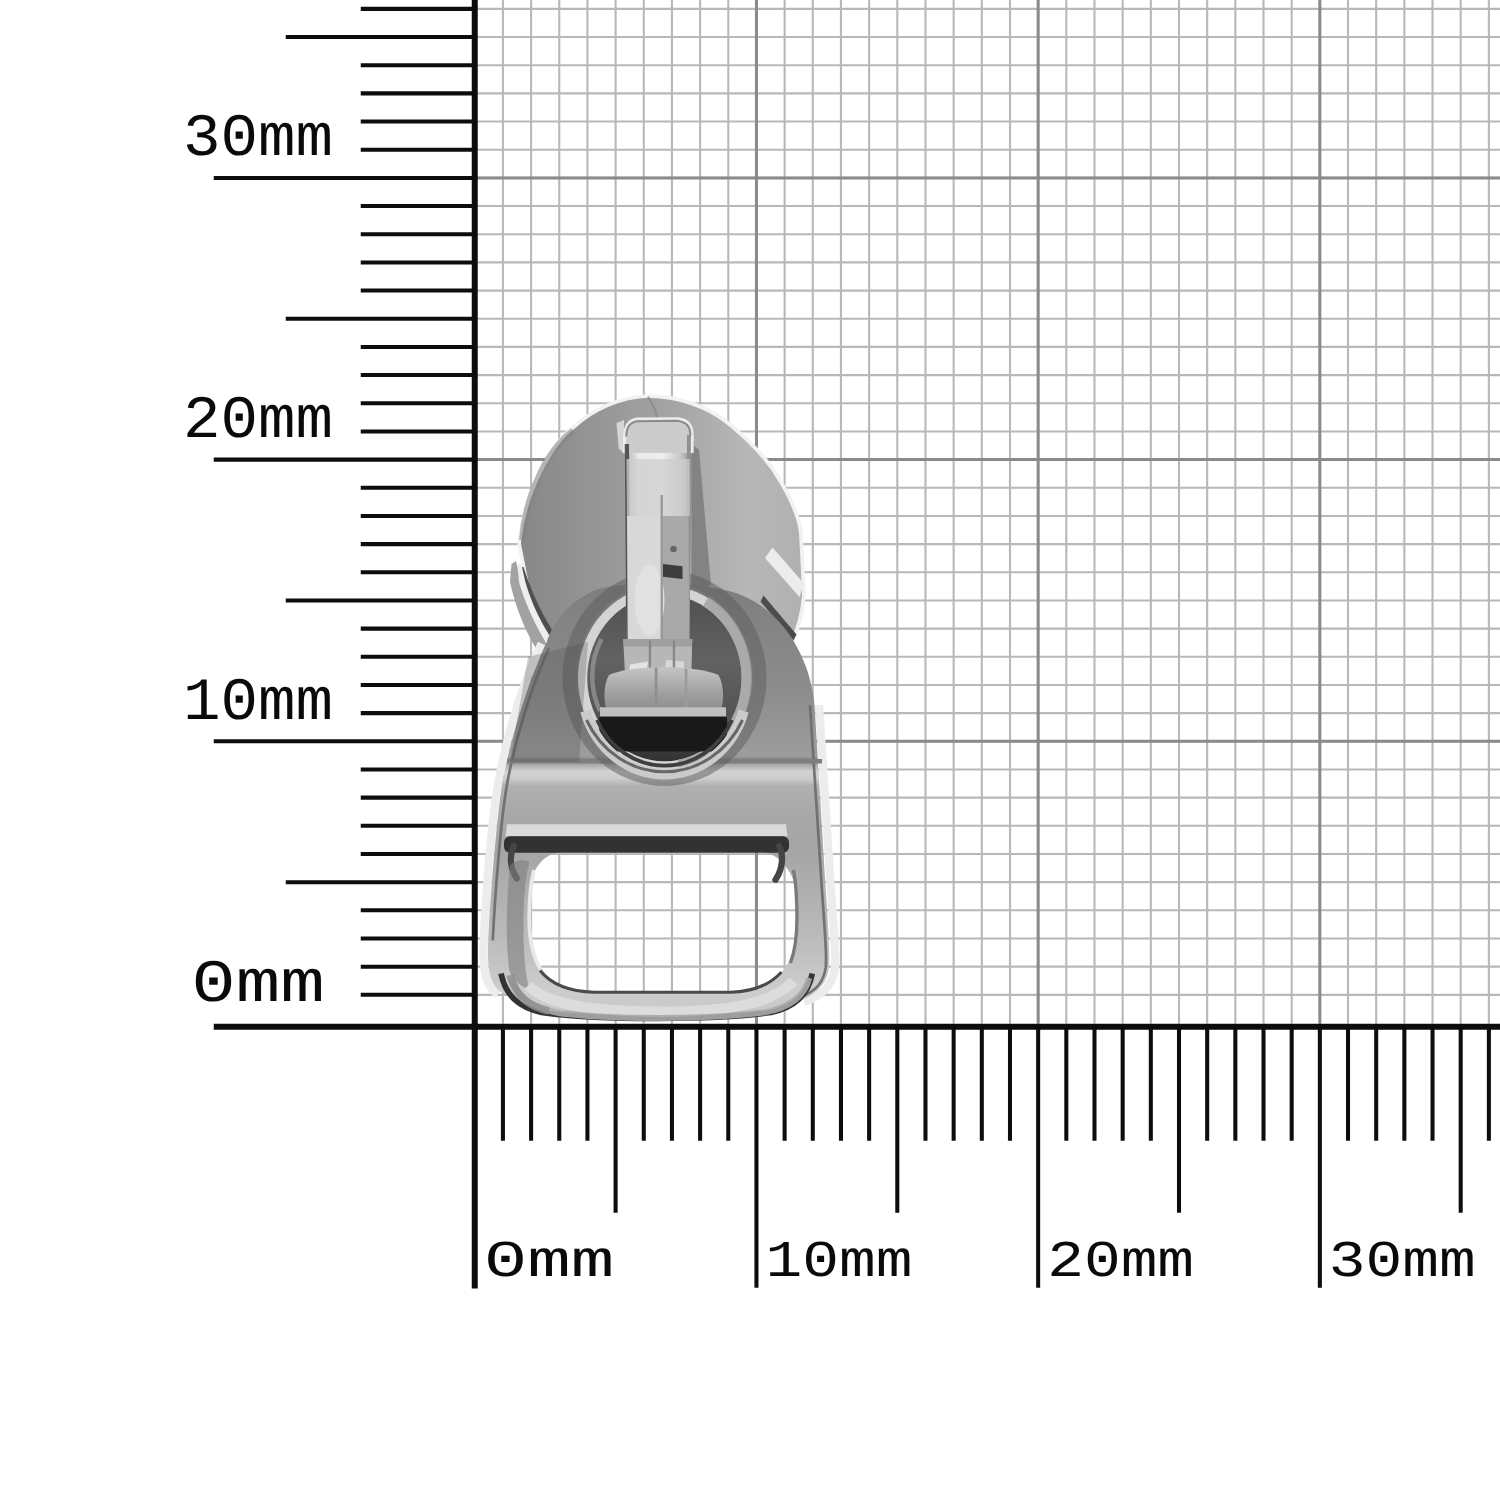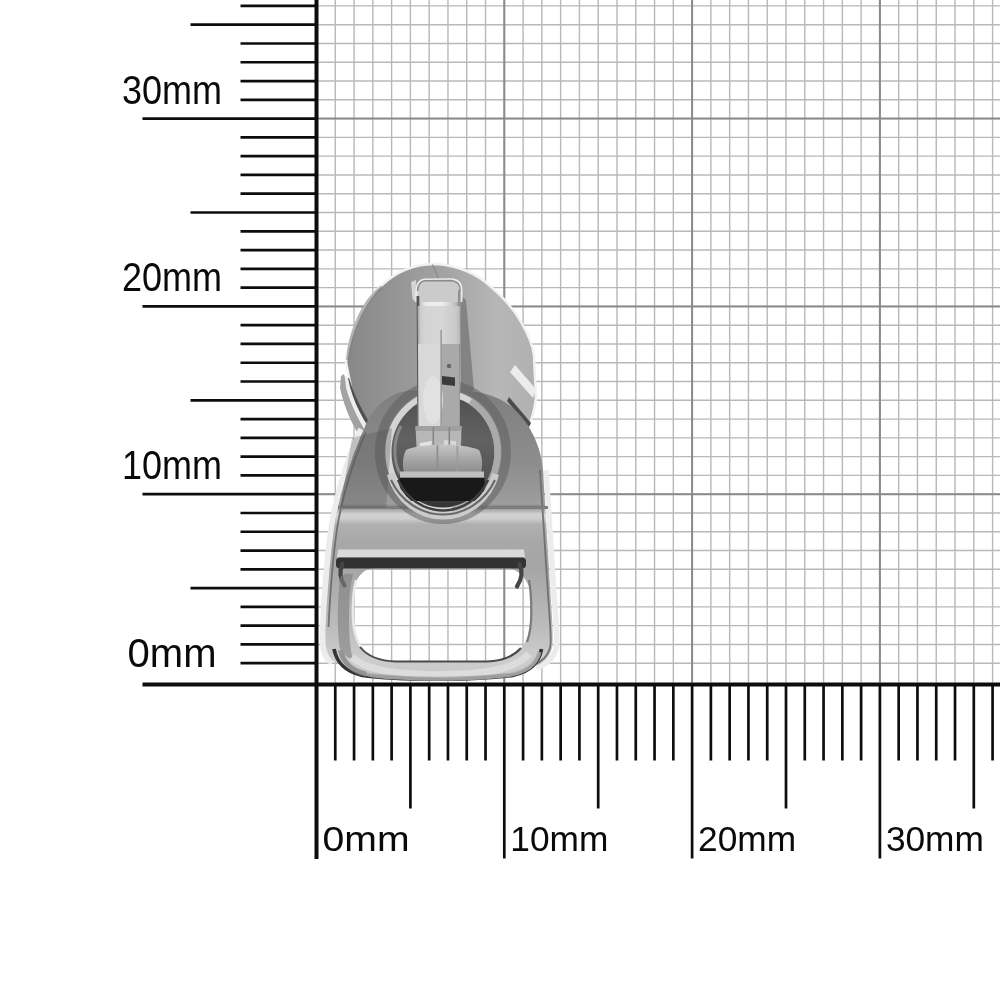--- a/index.html
+++ b/index.html
@@ -1,16 +1,16 @@
 <!DOCTYPE html>
 <html><head>
 <meta charset="utf-8">
 <style>
 html,body{margin:0;padding:0;background:#fff;}
-#page{width:1000px;height:1000px;position:relative;overflow:hidden;background:#737373;font-family:Liberation Sans, sans-serif;}
+#page{width:1000px;height:1000px;position:relative;overflow:hidden;background:#737373;font-family:Liberation Mono, monospace;}
 svg{display:block;}
 </style>
 </head>
 <body>
 <div id="page">
 <svg width="1000" height="1000" viewBox="0 0 1000 1000">
 <defs>
 <linearGradient id="bodyg" x1="346" y1="0" x2="536" y2="0" gradientUnits="userSpaceOnUse">
  <stop offset="0" stop-color="#878787"></stop>
           <stop offset="0.30" stop-color="#979797"></stop>

